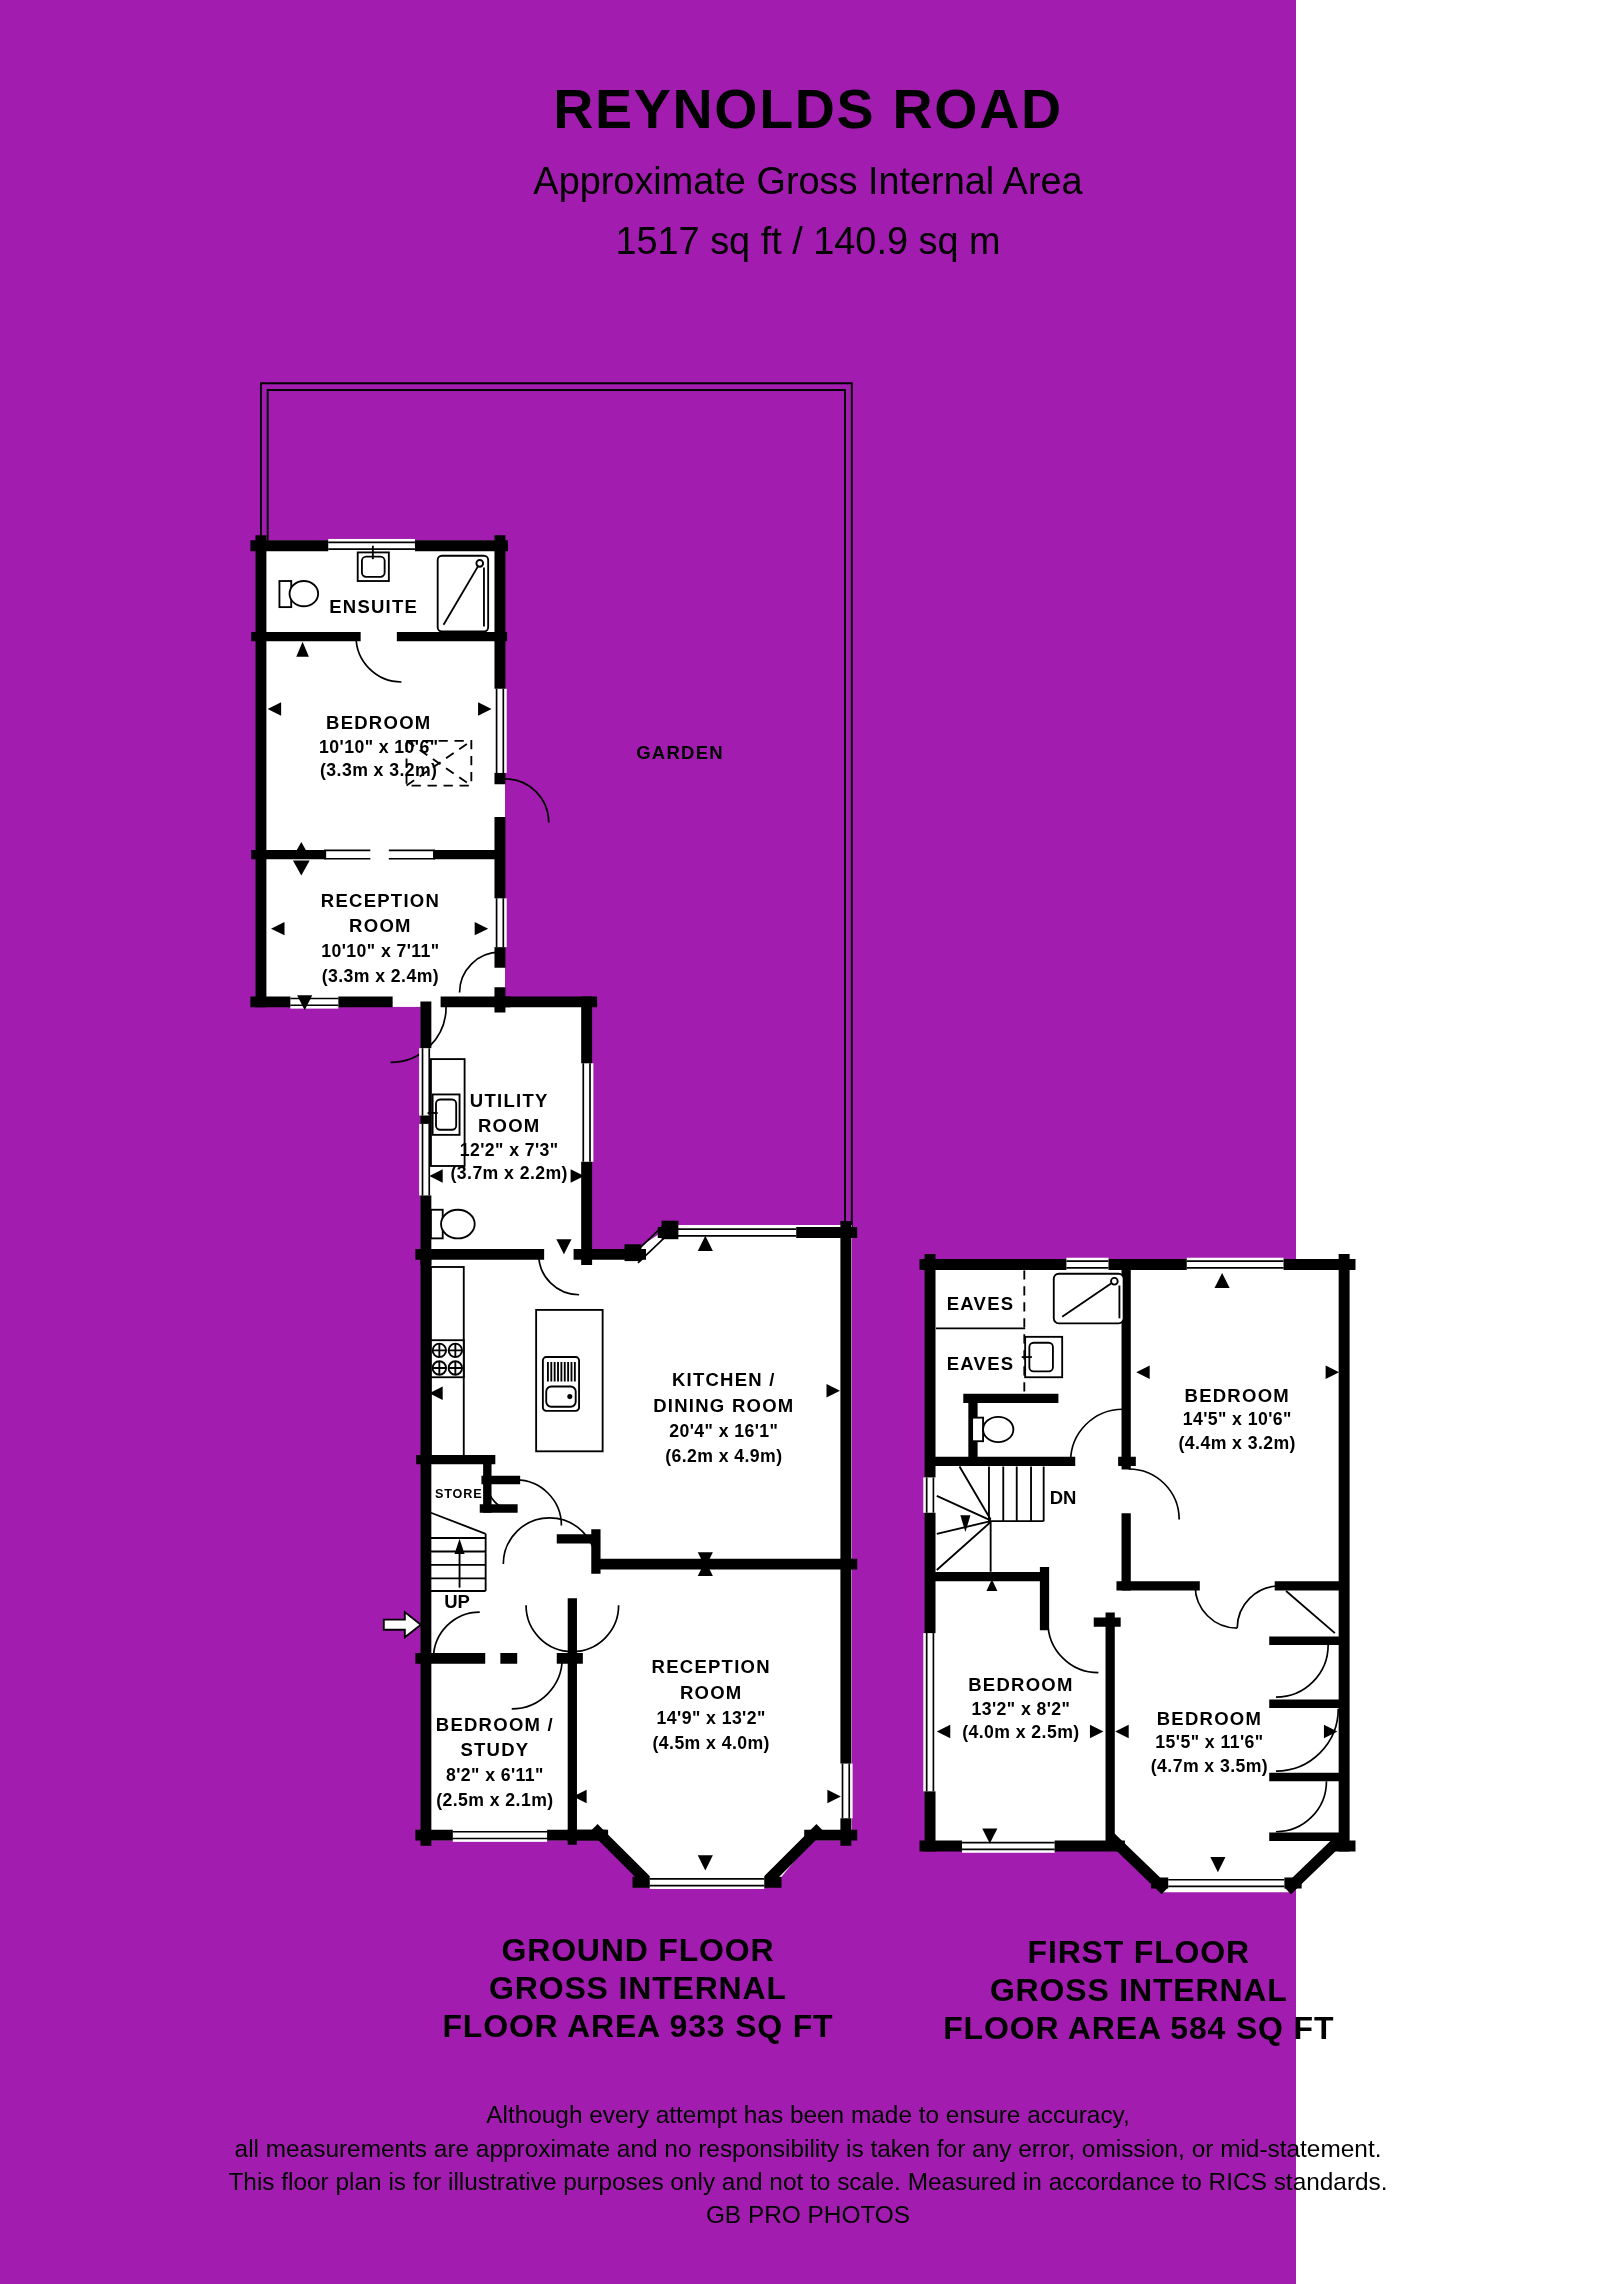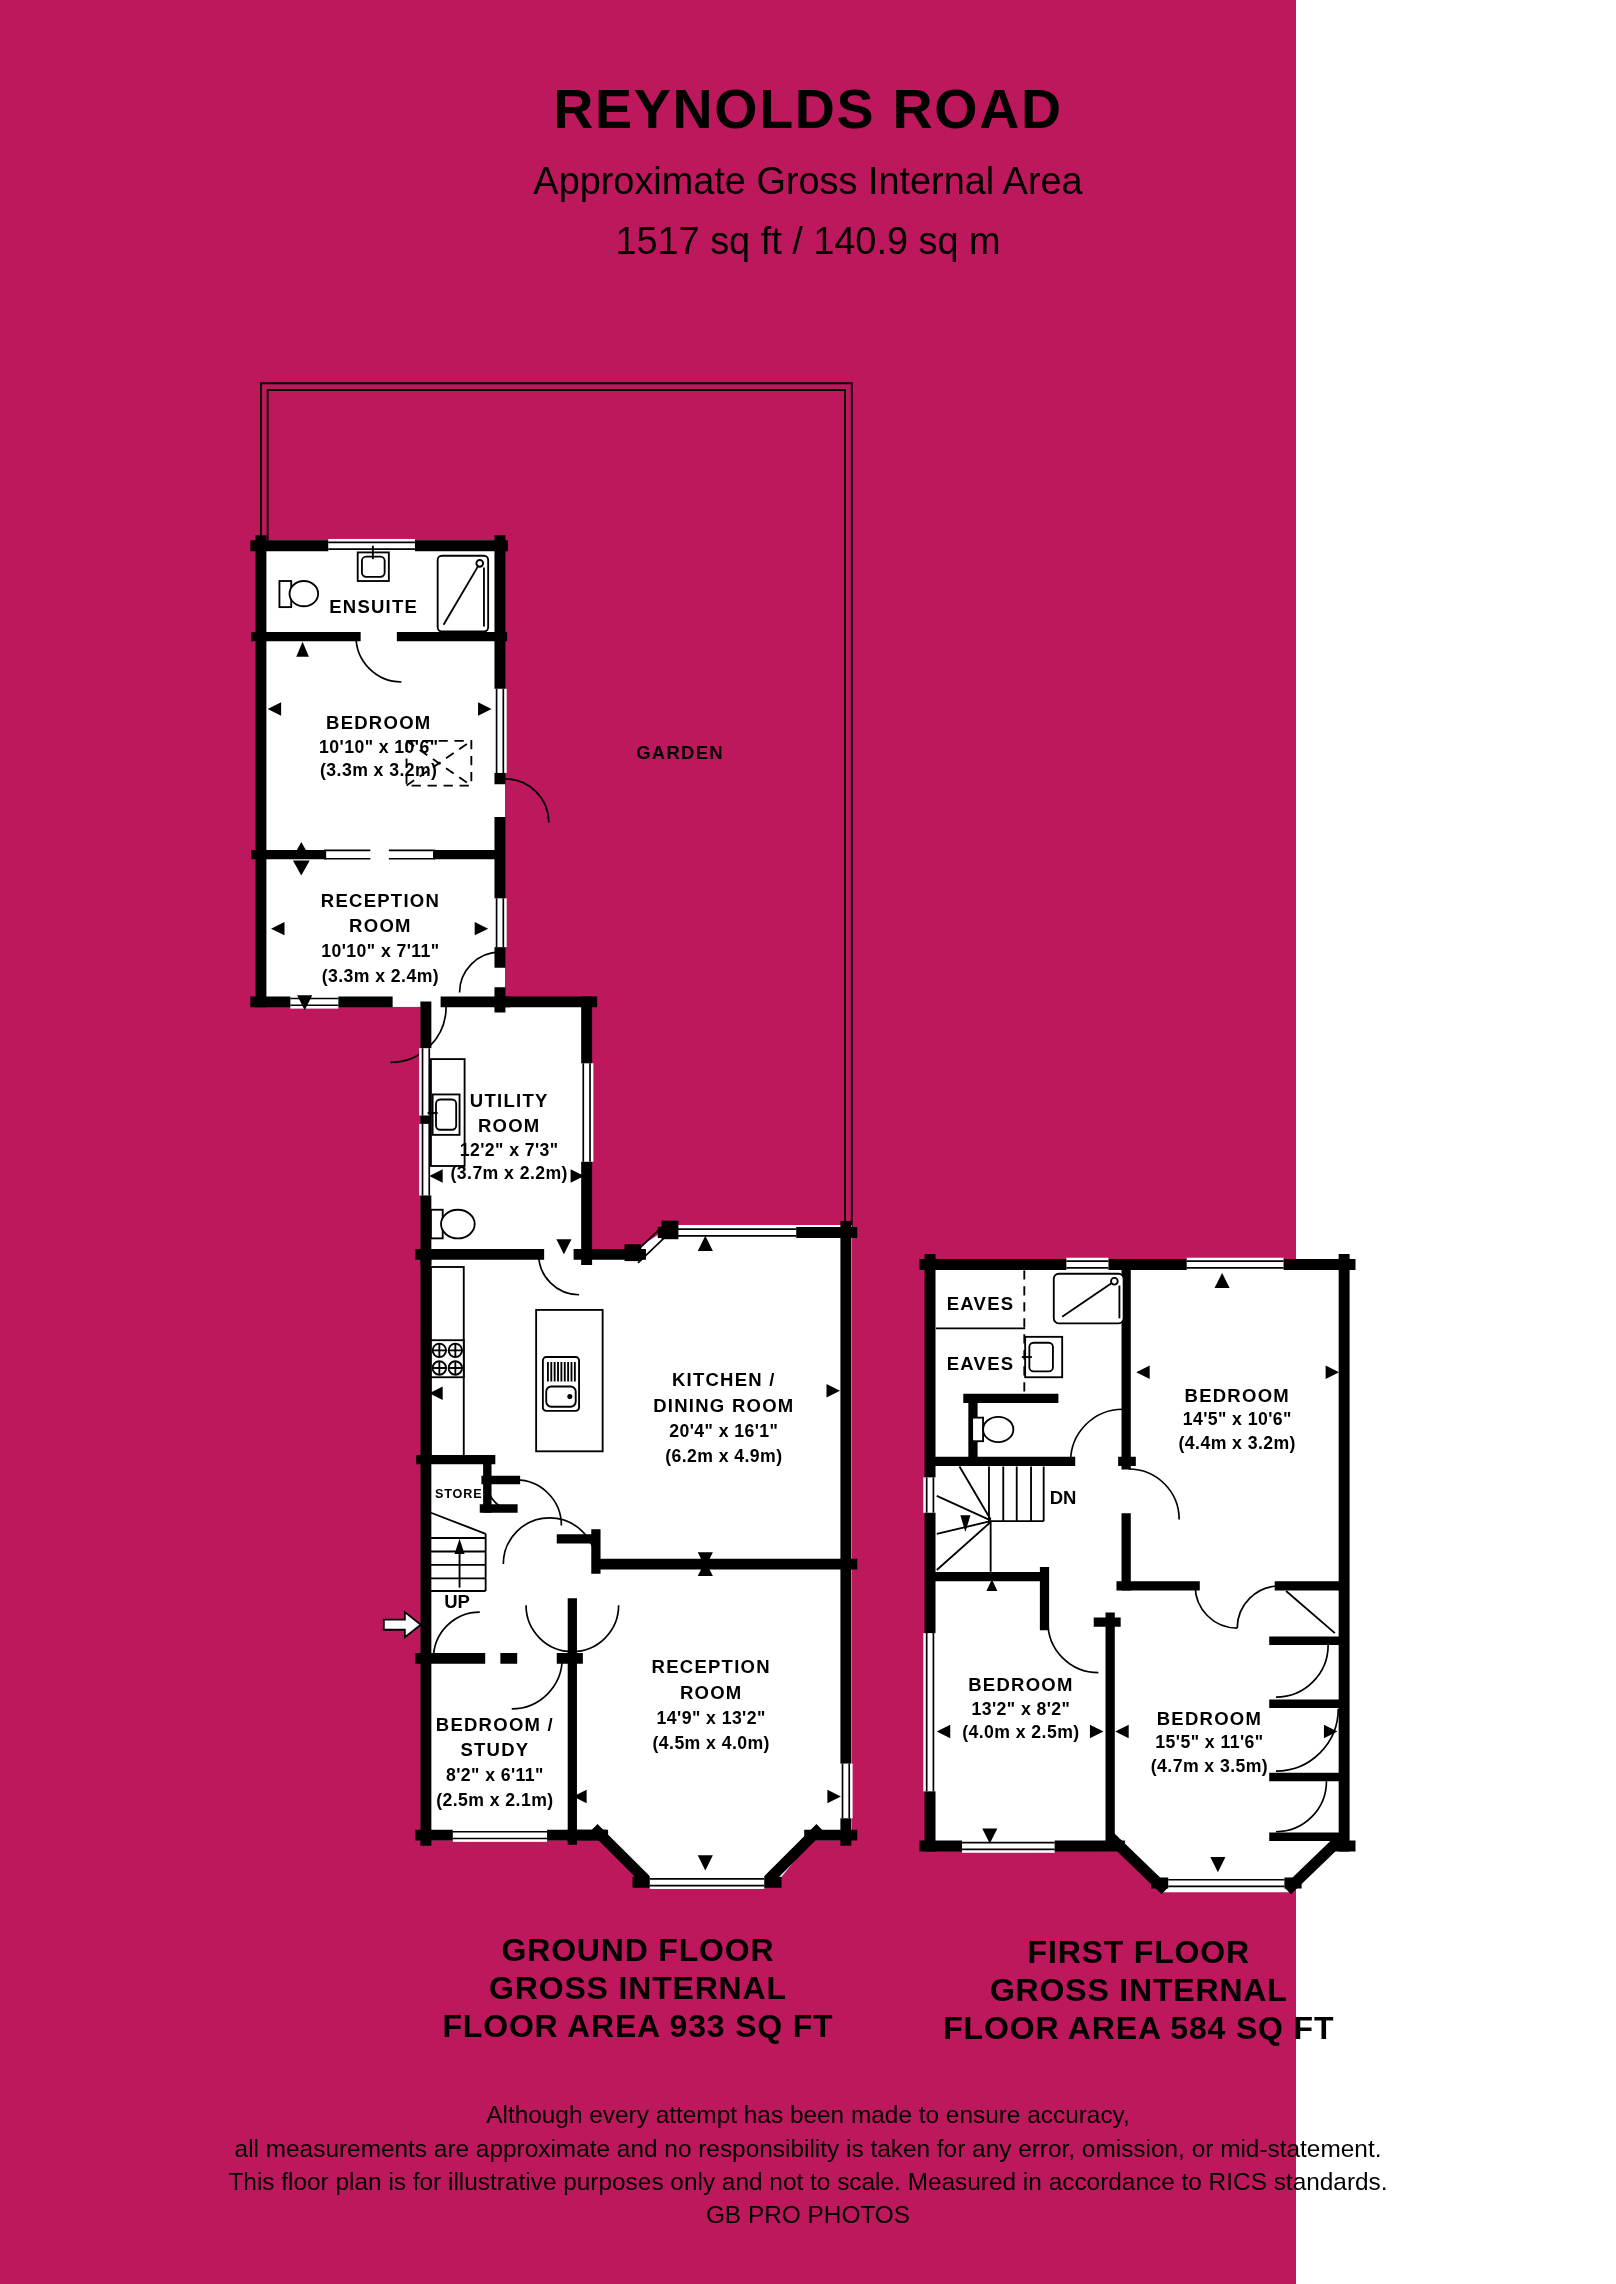--- a/index.html
+++ b/index.html
@@ -1,16 +1,16 @@
 <!DOCTYPE html>
 <html style="font-size:13.5px"><head>
 <meta charset="utf-8">
 <style>
   html,body{margin:0;padding:0;background:#fff}
-  .page{width:1296px;height:2284px;position:relative;background:#be185d;font-family:"Liberation Sans",sans-serif}
+  .page{width:1296px;height:2284px;position:relative;background:#a21caf;font-family:"Liberation Sans",sans-serif}
   svg{display:block}
   text{fill:#000}
   .t-title{font-family:"Liberation Sans",sans-serif;font-weight:bold;font-size:66px;text-anchor:middle;letter-spacing:2px}
   .t-sub{font-family:"Liberation Sans",sans-serif;font-size:45px;text-anchor:middle}
   .t-room{font-family:"Liberation Sans",sans-serif;font-weight:bold;font-size:22px;text-anchor:middle;letter-spacing:1.5px}
   .t-dims{font-family:"Liberation Sans",sans-serif;font-weight:bold;font-size:21px;text-anchor:middle;letter-spacing:0.5px}
   .t-small{font-family:"Liberation Sans",sans-serif;font-weight:bold;font-size:15px;text-anchor:middle;letter-spacing:1px}
   .t-updn{font-family:"Liberation Sans",sans-serif;font-weight:bold;font-size:22px;text-anchor:middle}
   .t-cap{font-family:"Liberation Sans",sans-serif;font-weight:bold;font-size:38px;text-anchor:middle;letter-spacing:1px}
   .t-foot{font-family:"Liberation Sans",sans-serif;font-size:29px;text-anchor:middle}

